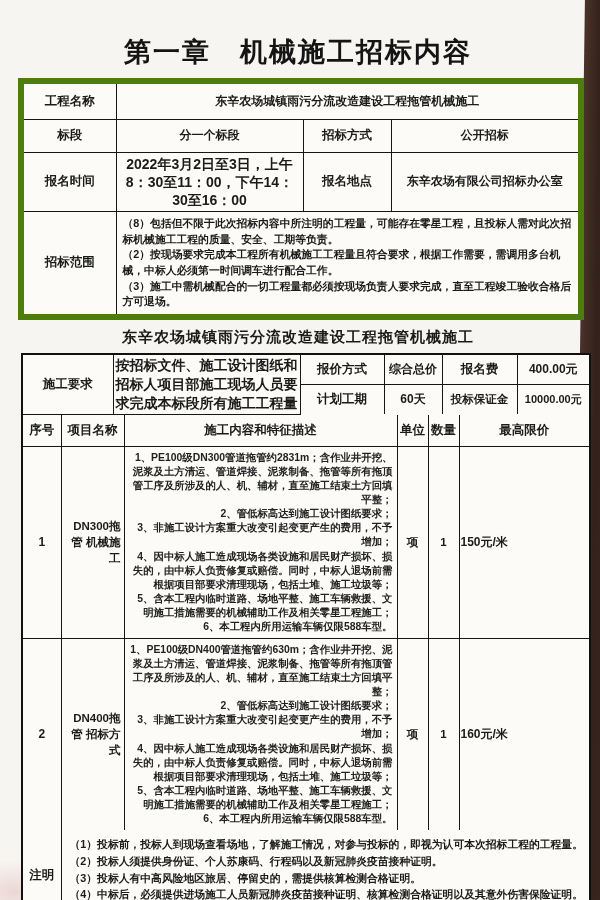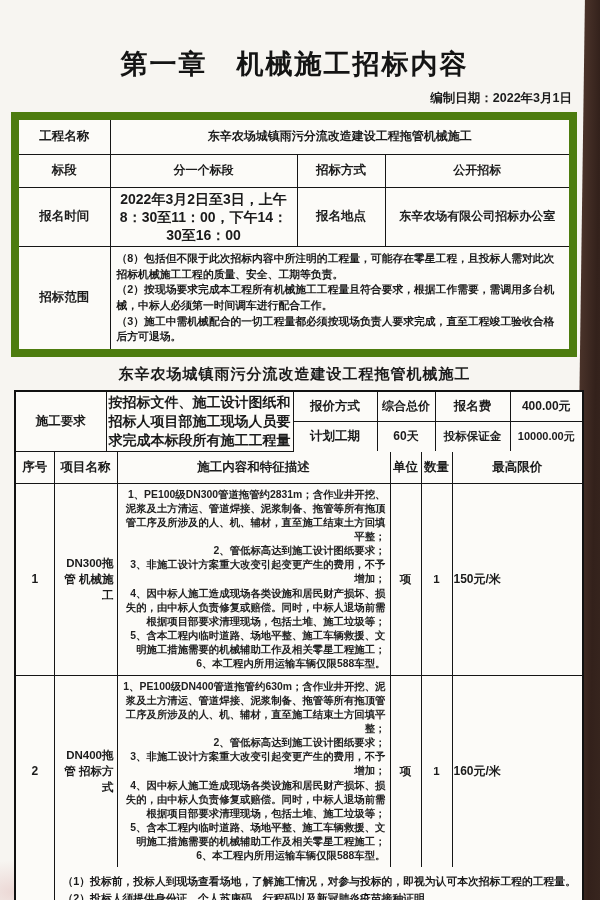--- a/index.html
+++ b/index.html
@@ -12,33 +12,33 @@
   .scan-edge{
     position:absolute;top:-6px;left:585px;width:40px;height:920px;
     background:linear-gradient(90deg,#4a332a 0%,#33211b 40%,#3c2a22 100%);
     transform-origin:top left;transform:rotate(0.8deg);
   }
   .corner-smudge{
     position:absolute;left:0;top:860px;width:70px;height:40px;
     background:radial-gradient(ellipse at 20% 80%,rgba(214,160,160,.35),rgba(214,160,160,0) 70%);
   }
   .page{
-    position:absolute;top:12px;left:0;width:584px;height:665px;
-    padding:24px 6px 0 11px;box-sizing:border-box;
+    position:absolute;top:0;left:0;width:584px;height:665px;
+    padding:24px 6px 0 18px;box-sizing:border-box;
   }
   .doc-title{
     text-align:center;font-size:27px;font-weight:bold;letter-spacing:2px;
     margin:10px 0 8px 0;color:#141414;
   }
   .date-line{
     text-align:right;font-size:12.5px;font-weight:bold;margin:0 6px 5px 0;
   }
   table{border-collapse:collapse;table-layout:fixed;width:566px;background:#fcfbf8;}
   td{border:1.5px solid #161616;vertical-align:middle;overflow:hidden;}
-  .t-outer{border:8px solid #4d7c0f;}
+  .t-outer{border:6px solid #4d7c0f;}
   .lbl{font-weight:bold;text-align:center;font-size:12.5px;}
   .val{text-align:center;font-size:12px;font-weight:bold;}
   .pre{white-space:pre-line;}
   
   .t1 td{padding:2px 4px;}
   .t1 .r1{height:38px;} .t1 .r2{height:33px;} .t1 .r3{height:40px;} .t1 .r4{height:80px;}
   .t1 .scope{font-size:10.8px;font-weight:bold;text-align:left;line-height:1.45;padding:4px 6px;}
   .t1 .timeval{font-size:14px;line-height:1.3;}
   .section-heading{
     text-align:center;font-size:15px;font-weight:bold;margin:8px 0 6px 0;letter-spacing:1px;
@@ -70,21 +70,20 @@
 </style>
 </head>
 <body>
 
 <div class="scan-edge"></div>
 <div class="corner-smudge"></div>
 
 <div class="page">
 
   <div class="doc-title">第一章　机械施工招标内容</div>
-  <div class="date-line">编制日期：2022年3月1日</div>
 
   <table class="t1 t-outer">
     <colgroup>
         <col style="width:95px">
         <col style="width:187px">
         <col style="width:88px">
         <col>
       </colgroup>
     <tbody>
         <tr class="r1">

